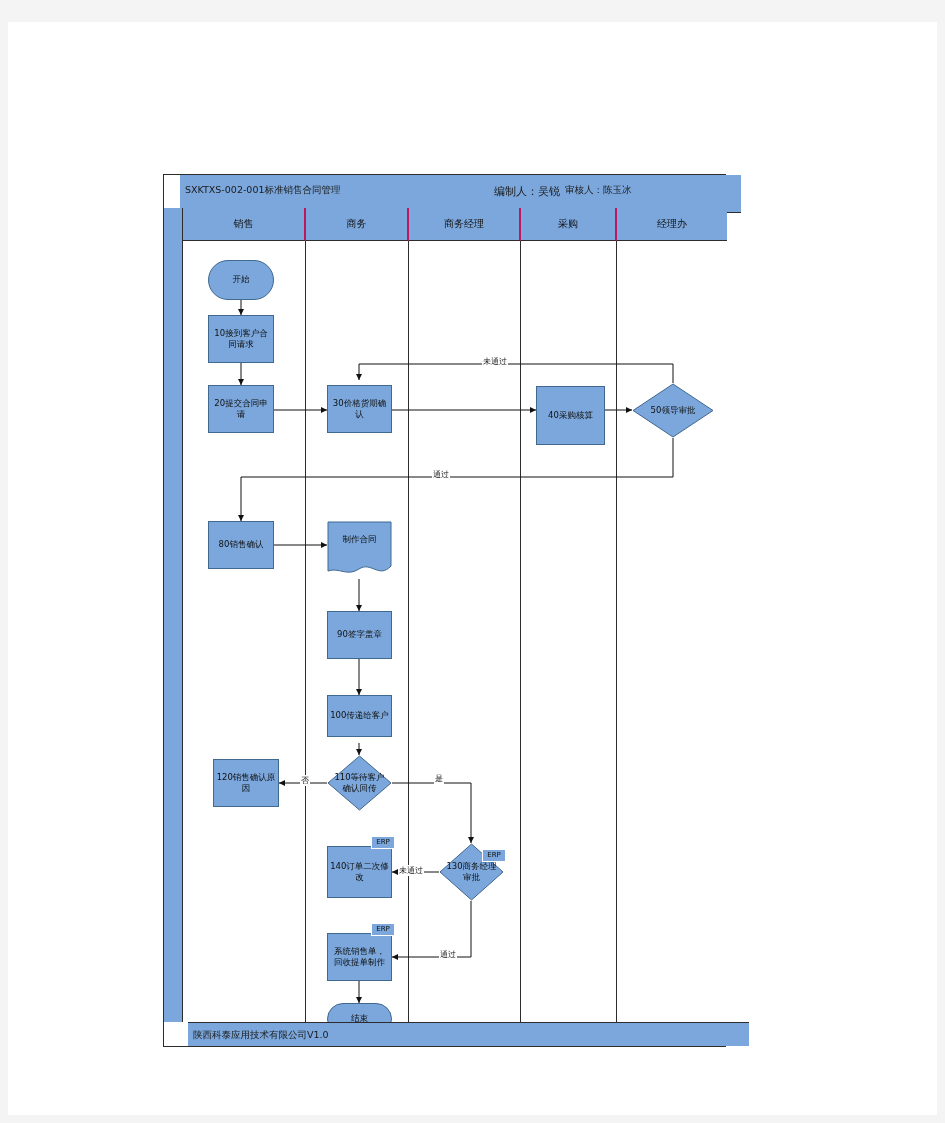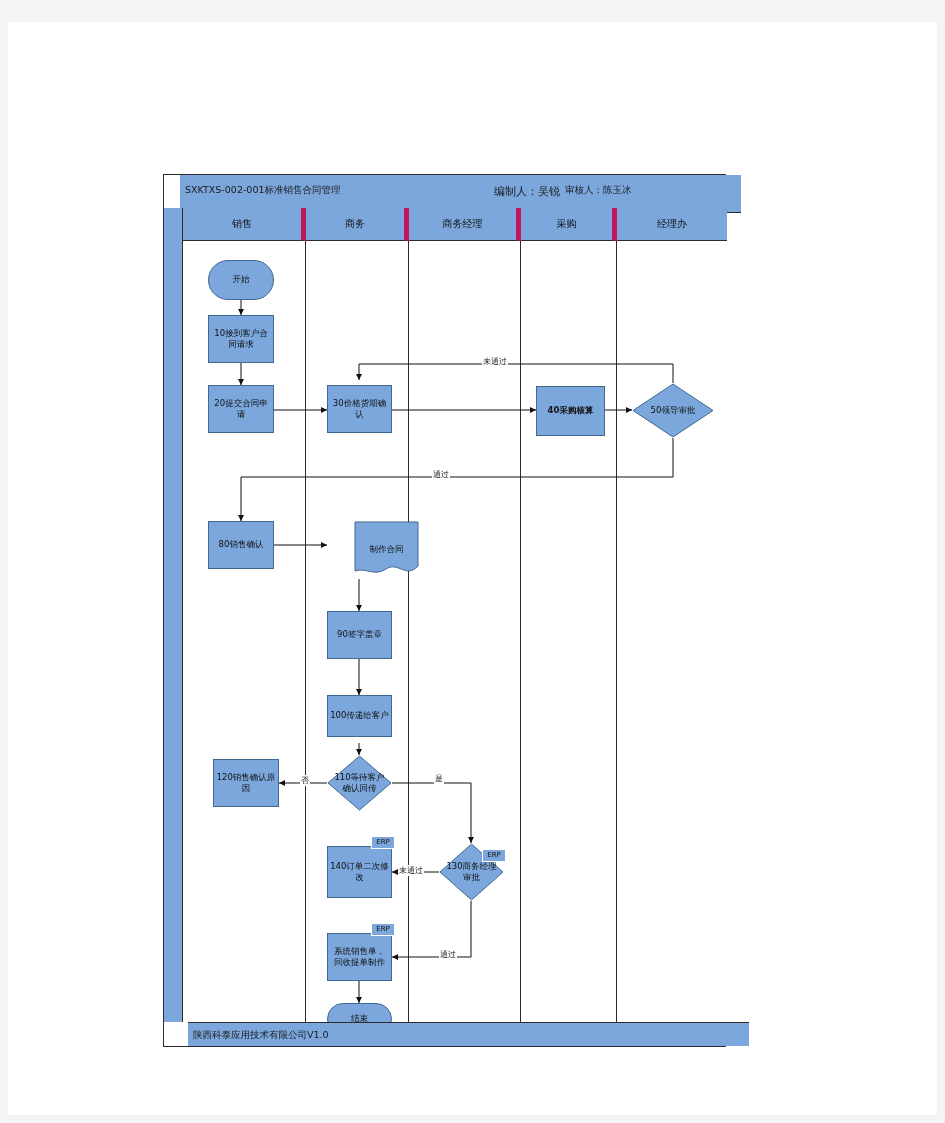--- a/index.html
+++ b/index.html
@@ -24,21 +24,21 @@
   .hdrbar{
     position:absolute;left:16px;top:0;width:100%;height:38px;
     background:#7ba7dc;border-bottom:1px solid #2c2c2c;box-sizing:border-box;
   }
   .hdrbar .doccode{position:absolute;left:5px;top:9px;font-size:9.5px;color:#1a1a1a;}
   .hdrbar .maker{position:absolute;left:270px;top:9px;font-size:11px;color:#1a1a1a;padding-left:44px;}
   .hdrbar .checker{position:absolute;left:385px;top:9px;font-size:9.5px;color:#1a1a1a;}
 
   .lanehdr{
     position:absolute;top:33px;height:33px;background:#7ba7dc;
-    border-right:5px solid #be185d;border-bottom:1px solid #2c2c2c;
+    border-right:2px solid #be185d;border-bottom:1px solid #2c2c2c;
     box-sizing:border-box;font-size:10px;color:#111;
     display:flex;align-items:center;justify-content:center;
   }
   .leftstrip{
     position:absolute;left:0;top:33px;width:19px;bottom:24px;
     background:#7ba7dc;border-right:1px solid #2c2c2c;box-sizing:border-box;
   }
   .lanebody{
     position:absolute;top:66px;bottom:24px;
     border-right:1px solid #2c2c2c;box-sizing:border-box;background:#fff;
@@ -52,22 +52,22 @@
   
   #shapes{position:absolute;left:0;top:0;width:563px;height:873px;}
   .node{
     position:absolute;background:#7ba7dc;border:1px solid #41688f;
     box-sizing:border-box;display:flex;align-items:center;
     justify-content:center;text-align:center;font-size:8.5px;
     color:#111;line-height:1.35;padding:2px;
   }
   .node.term{border-radius:22px;border:1px solid #41688f;}
   .node.doc{
-    border:none;background:transparent;padding:10px;
-    align-items:flex-start;justify-content:center;margin-left:27px;
+    border:none;background:transparent;padding:0;
+    align-items:flex-start;justify-content:center;
   }
   .node.doc .doclabel{position:relative;z-index:2;padding-top:13px;}
   .node.doc svg{position:absolute;left:0;top:0;width:100%;height:100%;z-index:1;}
   .node.dec{
     border:none;background:transparent;padding:0;
   }
   .node.dec svg{position:absolute;left:0;top:0;width:100%;height:100%;z-index:1;}
   .node.dec .declabel{position:relative;z-index:2;padding:0 4px;}
   .erp{
     position:absolute;right:-4px;top:-11px;width:24px;height:13px;
@@ -154,21 +154,21 @@
     <div id="shapes">
 
       <div class="node term" style="left:44px;top:85px;width:66px;height:40px;">开始</div>
 
       <div class="node" style="left:44px;top:140px;width:66px;height:48px;">10接到客户合同请求</div>
 
       <div class="node" style="left:44px;top:210px;width:66px;height:48px;">20提交合同申请</div>
 
       <div class="node" style="left:163px;top:210px;width:65px;height:48px;">30价格货期确认</div>
 
-      <div class="node" style="left:372px;top:211px;width:69px;height:50px;font-weight:bold;">40采购核算</div>
+      <div class="node" style="left:372px;top:211px;width:69px;height:59px;">40采购核算</div>
 
       <div class="node dec" style="left:468px;top:208px;width:82px;height:55px;">
         <svg viewBox="0 0 82 55" preserveAspectRatio="none">
           <polygon points="41,1 81,27.5 41,54 1,27.5" fill="#7ba7dc" stroke="#41688f" stroke-width="1"></polygon>
         </svg>
         <span class="declabel">50领导审批</span>
       </div>
 
       <div class="node" style="left:44px;top:346px;width:66px;height:48px;">80销售确认</div>
 

